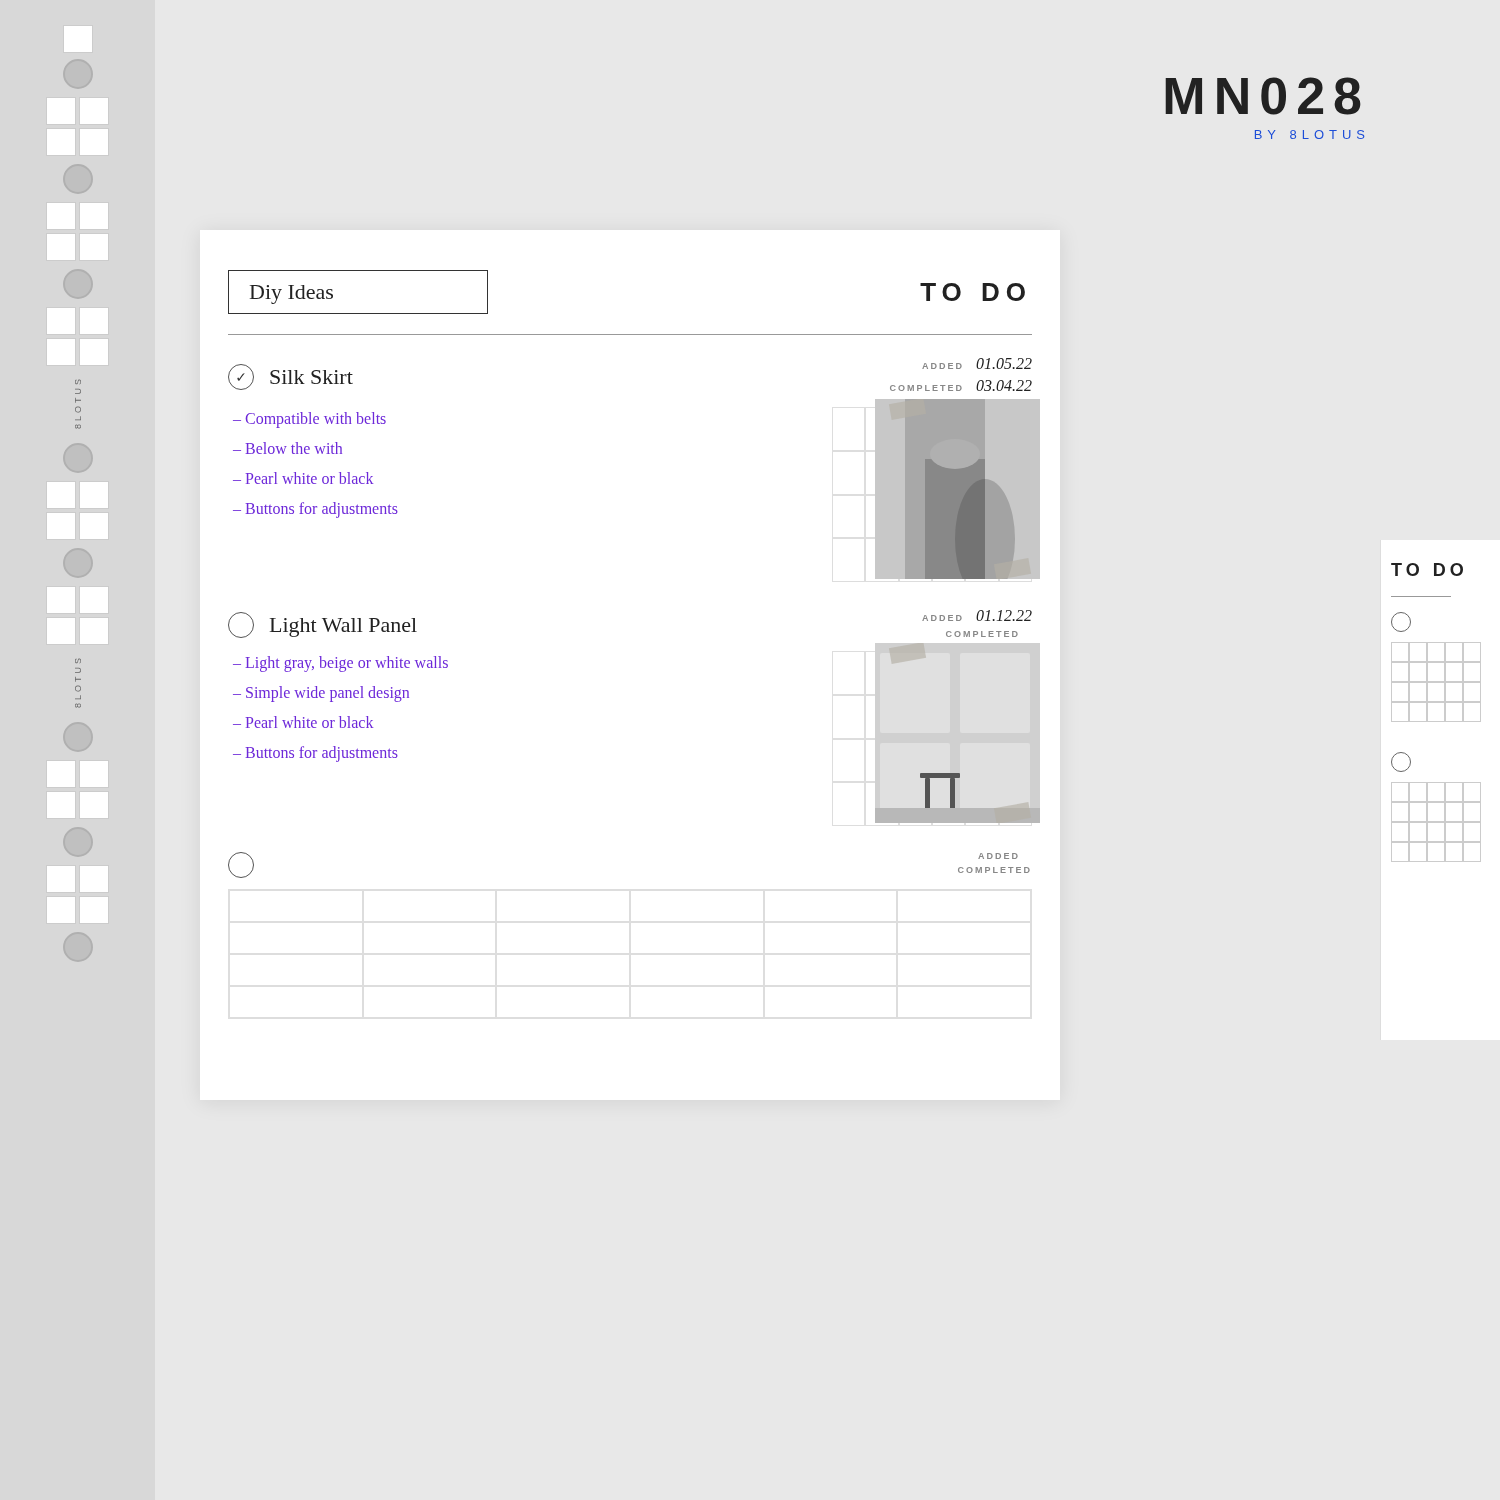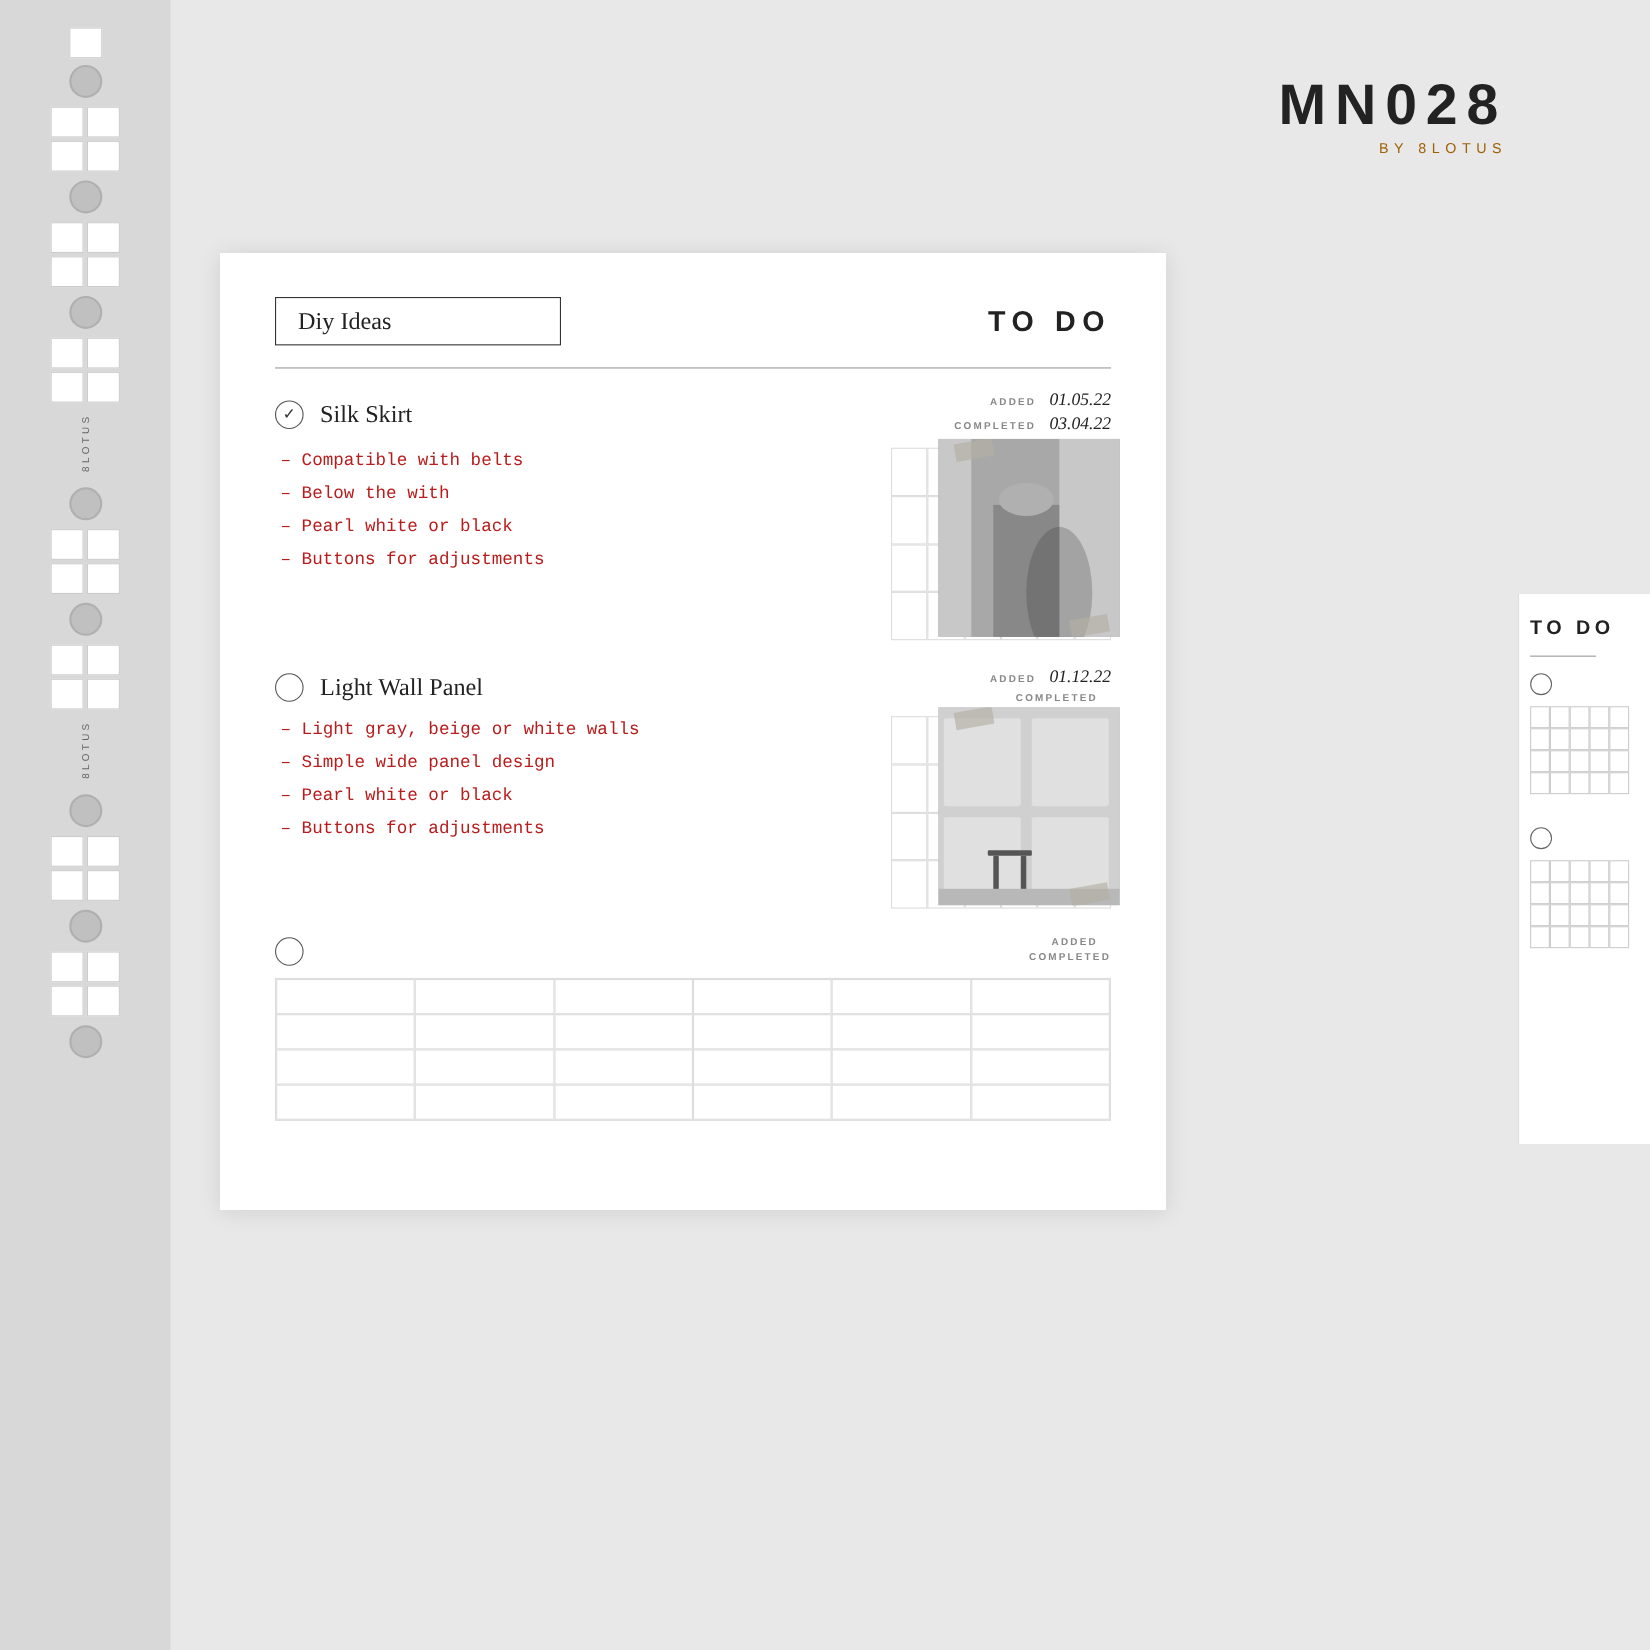--- a/index.html
+++ b/index.html
@@ -116,34 +116,34 @@
       letter-spacing: 8px;
       font-family: Arial, sans-serif;
       color: #222;
       line-height: 1;
     }
 
     .brand-sub {
       font-size: 13px;
       letter-spacing: 5px;
       font-family: Arial, sans-serif;
-      color: #a16207;
+      color: #1d4ed8;
       margin-top: 5px;
     }
 
     
     .main-page {
       position: absolute;
       left: 200px;
       top: 230px;
       width: 860px;
       height: 870px;
       background: white;
       box-shadow: 0 2px 20px rgba(0,0,0,0.1);
-      padding: 40px 50px;
+      padding: 40px 28px;
       overflow: hidden;
     }
 
     
     .page-header {
       display: flex;
       align-items: center;
       justify-content: space-between;
       margin-bottom: 20px;
     }
@@ -241,22 +241,22 @@
       margin-top: 5px;
       margin-left: 5px;
     }
 
     .task-notes {
       flex: 1;
     }
 
     .bullet-line {
       font-size: 16px;
-      font-family: Liberation Mono, monospace;
-      color: #b91c1c;
+      font-family: Liberation Serif, serif;
+      color: #6d28d9;
       margin-bottom: 6px;
       line-height: 1.5;
     }
 
     
     .task-empty {
       margin-top: 10px;
     }
 
     .empty-grid-wrapper {

